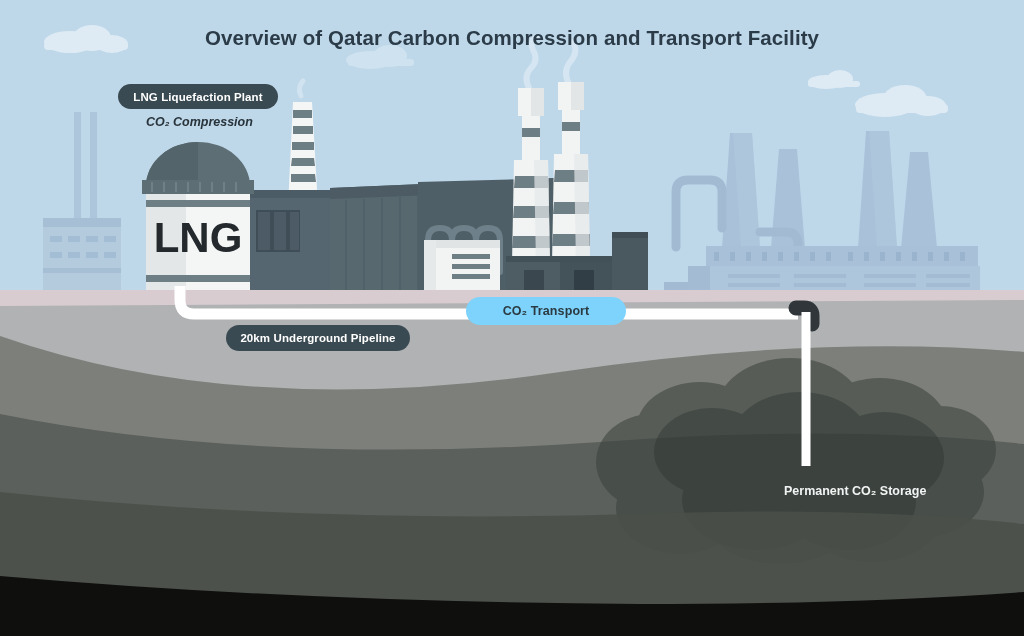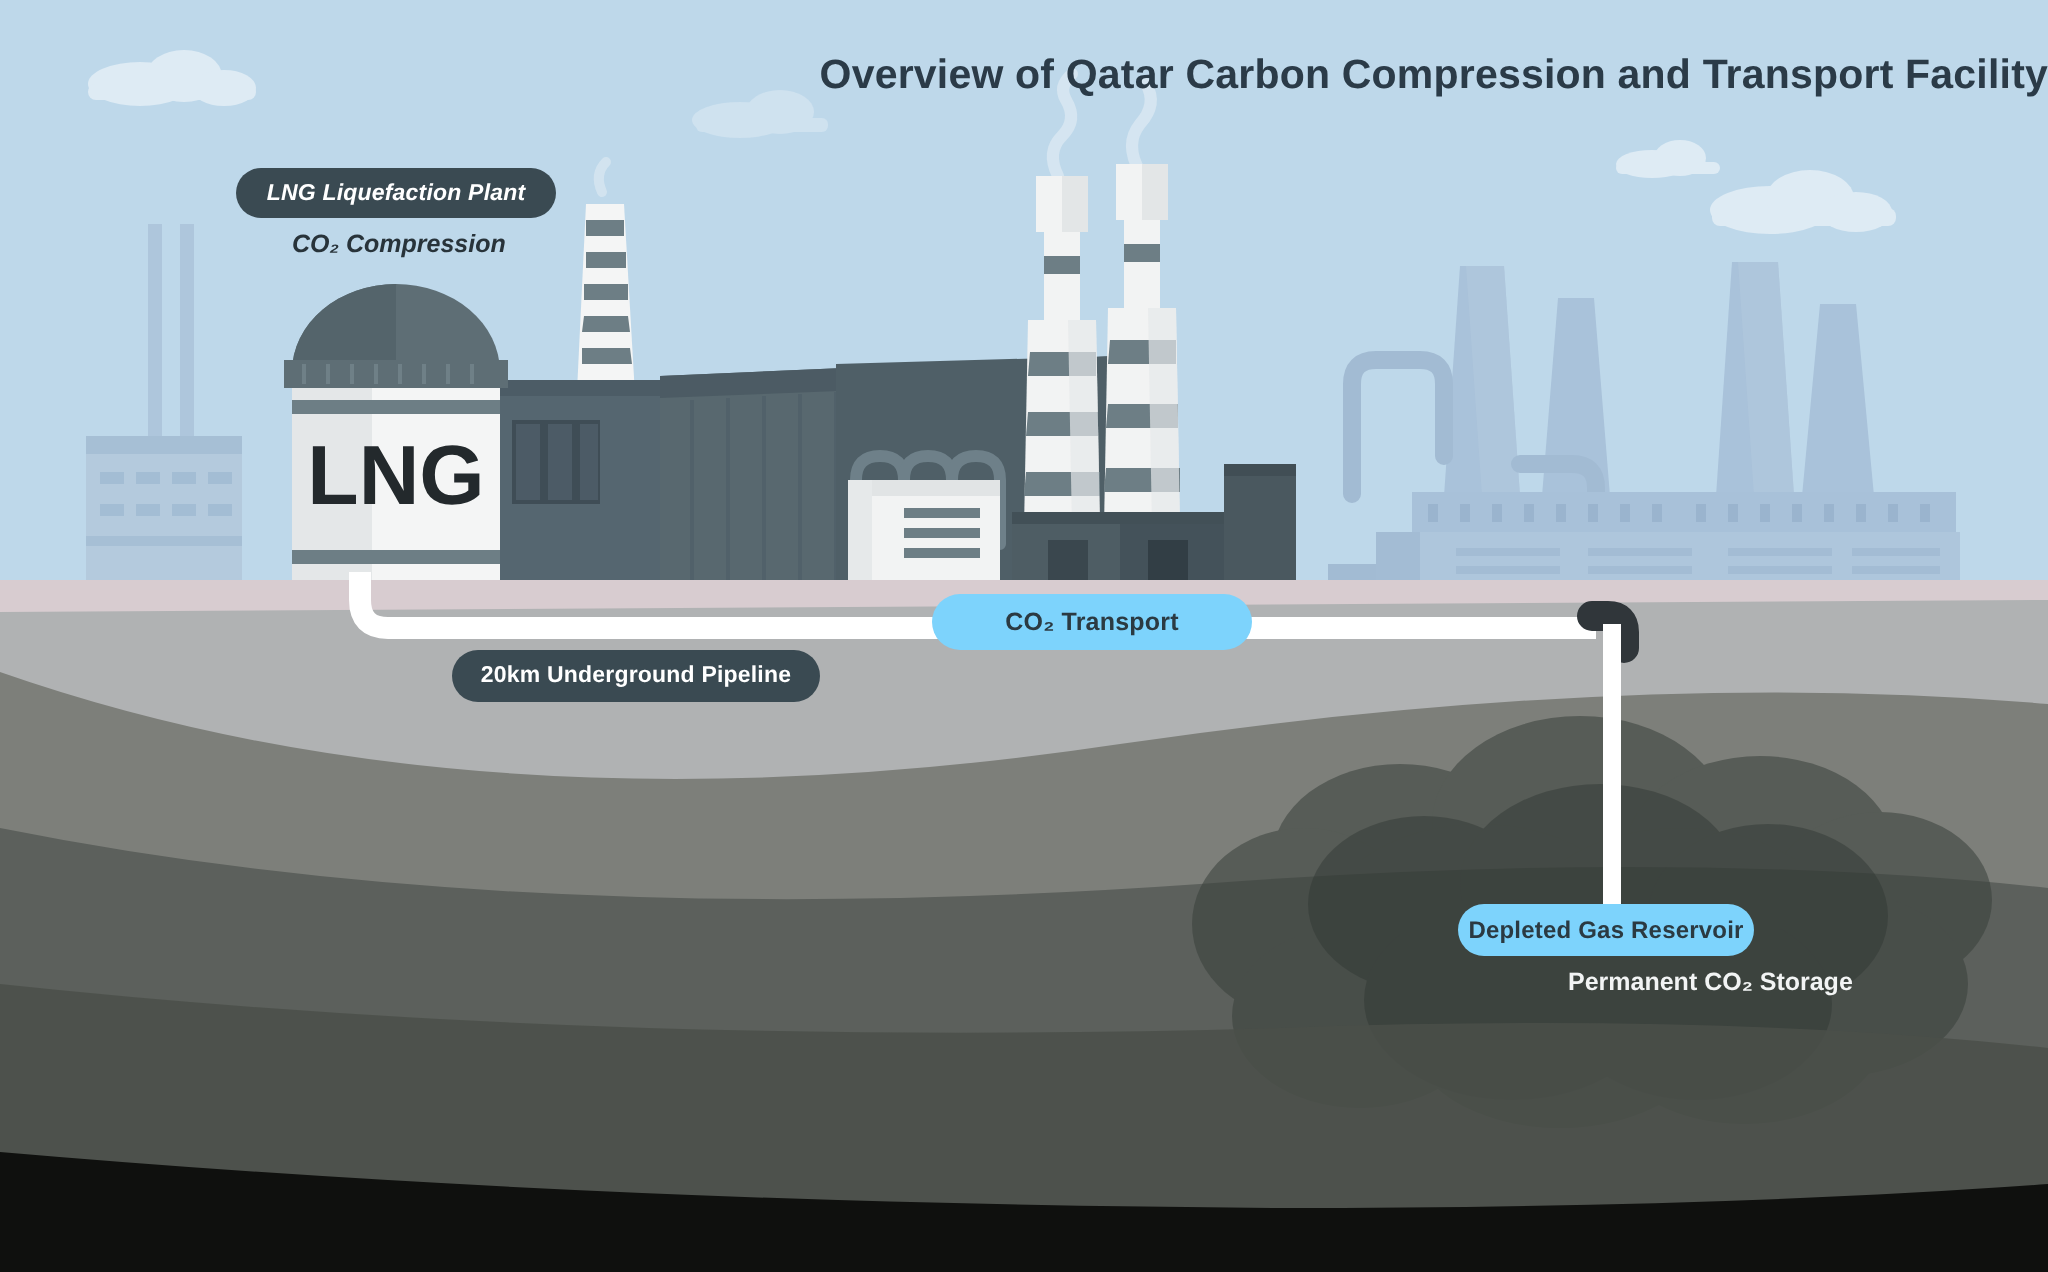--- a/index.html
+++ b/index.html
@@ -50,21 +50,21 @@
     font-style: italic;
   }
   .plain-light {
     color: #f2f4f4;
     font-weight: bold;
   }
   #page-title {
     position: absolute;
     left: 0; right: 0;
     top: 26px;
-    text-align: right;
+    text-align: center;
     font-size: 20.5px;
     font-weight: bold;
     color: #2b3b48;
     letter-spacing: .1px;
   }
 </style>
 </head>
 <body>
 
 <div id="scene">
@@ -339,37 +339,34 @@
 
     <path d="M 180 286 L 180 300 Q 180 314 194 314 L 798 314" fill="none" stroke="#ffffff" stroke-width="11" stroke-linecap="butt" stroke-linejoin="round"></path>
 
     <path d="M 796 308 L 804 308 Q 812 308 812 316 L 812 324" fill="none" stroke="#30363a" stroke-width="15" stroke-linecap="round" stroke-linejoin="round"></path>
 
     <path d="M 806 312 L 806 466" fill="none" stroke="#ffffff" stroke-width="9"></path>
   </svg>
 
   <div id="page-title">Overview of Qatar Carbon Compression and Transport Facility</div>
 
-  <div class="label pill pill-dark" style="left:118px; top:84px; width:160px; height:25px; font-size:11.5px;font-style:italic;">
+  <div class="label pill pill-dark" style="left:118px; top:84px; width:160px; height:25px; font-size:11.5px;">
     <span>LNG Liquefaction Plant</span>
   </div>
 
   <div class="label plain-dark" style="left:146px; top:115px; font-size:12.5px;">
     <span>CO₂ Compression</span>
   </div>
 
   <div class="label pill pill-dark" style="left:226px; top:325px; width:184px; height:26px; font-size:11.5px;">
     <span>20km Underground Pipeline</span>
   </div>
 
   <div class="label pill pill-light" style="left:466px; top:297px; width:160px; height:28px; font-size:12.5px;">
     <span>CO₂ Transport</span>
   </div>
 
-  <div class="label pill pill-light" style="left:729px; top:452px; width:148px; height:26px; font-size:12px;">
-    <span>Depleted Gas Reservoir</span>
-  </div>
 
   <div class="label plain-light" style="left:736px; top:484px; font-size:12.5px;padding-left:48px;">
     <span>Permanent CO₂ Storage</span>
   </div>
 
 </div>
 
 </body></html>

